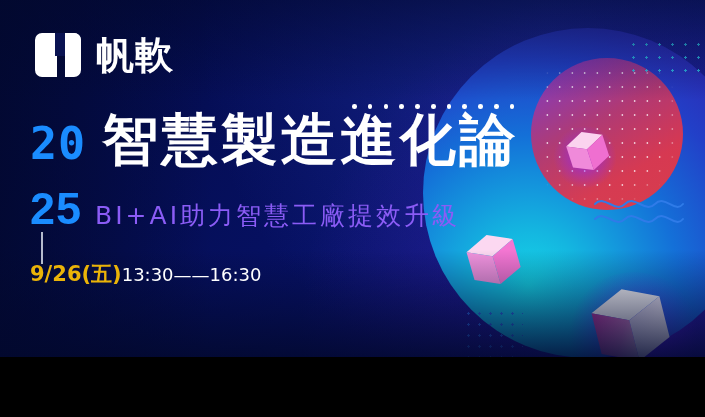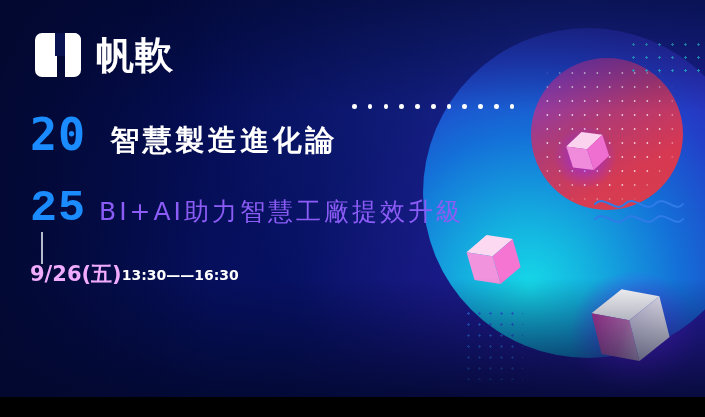--- a/index.html
+++ b/index.html
@@ -5,21 +5,21 @@
   html, body {
     margin: 0;
     padding: 0;
     background: #000;
   }
   * { box-sizing: border-box; }
 
   #banner {
     position: relative;
     width: 705px;
-    height: 397px;
+    height: 357px;
     overflow: hidden;
     font-family: "Liberation Sans", "DejaVu Sans", sans-serif;
     background: #070f52;
   }
 
   
   .bg-base {
     position: absolute;
     inset: 0;
     background:
@@ -133,49 +133,49 @@
     letter-spacing: 1px;
     line-height: 1;
   }
 
   
   .headline {
     position: absolute;
     left: 30px; top: 112px;
     display: flex;
     align-items: baseline;
-    gap: 24px;
+    gap: 16px;
   }
   .year-20 {
     font-family: "DejaVu Sans Mono", monospace;
     font-size: 45px;
     font-weight: 700;
     color: #1a8cff;
     letter-spacing: 1px;
     line-height: 1;
   }
   .title-main {
     font-family: "DejaVu Sans", sans-serif;
-    font-size: 29px;
+    font-size: 56px;
     font-weight: 700;
     color: #ffffff;
     letter-spacing: 3.5px;
     line-height: 1;
     white-space: nowrap;
   }
 
   .subline {
     position: absolute;
     left: 30px; top: 186px;
     display: flex;
     align-items: baseline;
     gap: 13px;
   }
   .year-25 {
-    font-family: Liberation Mono, monospace;
+    font-family: Liberation Sans, sans-serif;
     font-size: 45px;
     font-weight: 700;
     color: #1a8cff;
     letter-spacing: 1px;
     line-height: 1;
   }
   .title-sub {
     font-family: "DejaVu Sans", sans-serif;
     font-size: 25px;
     font-weight: 400;
@@ -199,28 +199,28 @@
     position: absolute;
     left: 30px; top: 264px;
     display: flex;
     align-items: center;
     white-space: nowrap;
   }
   .date-part {
     font-family: "DejaVu Sans", sans-serif;
     font-size: 21px;
     font-weight: 700;
-    color: #f0abfc;
+    color: #eab308;
     letter-spacing: 0px;
     line-height: 1;
   }
   .time-part {
     font-family: "DejaVu Sans", sans-serif;
-    font-size: 14px;
-    font-weight: 700;
+    font-size: 18px;
+    font-weight: 400;
     color: #ffffff;
     letter-spacing: 0px;
     line-height: 1;
   }
 
   
   .venue {
     position: absolute;
     left: 32px; top: 302px;
     font-family: "DejaVu Sans", sans-serif;

